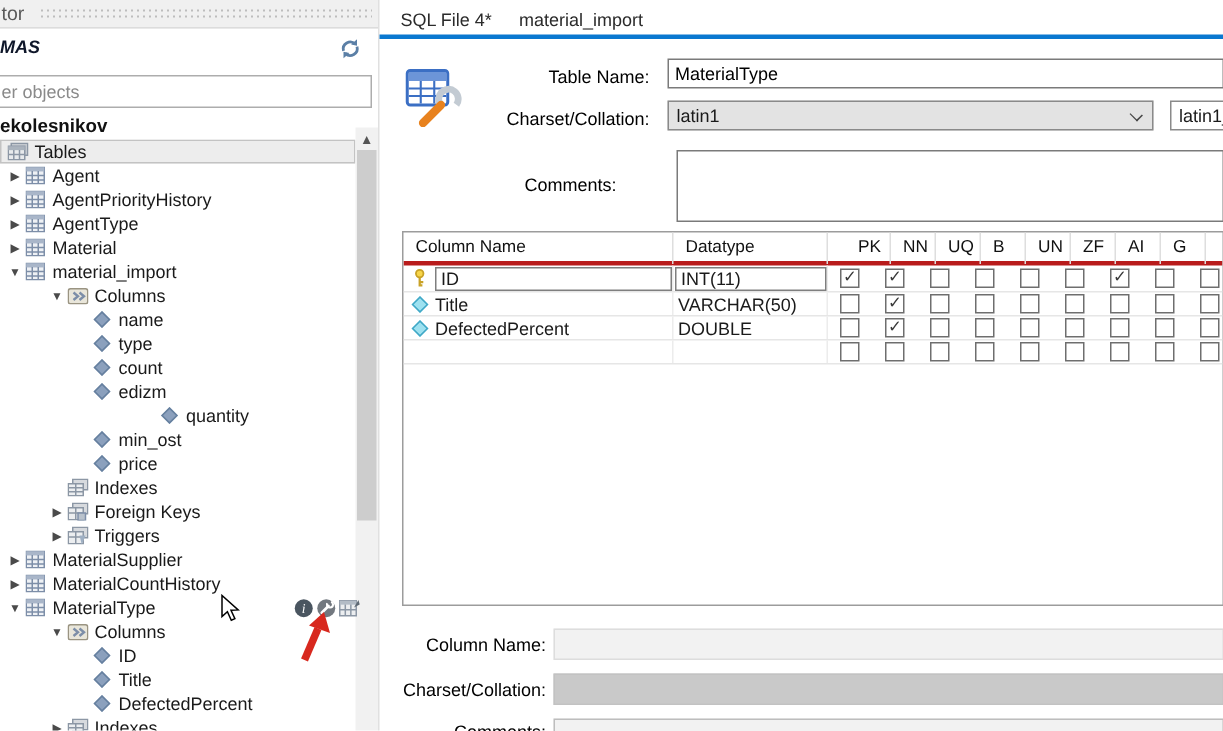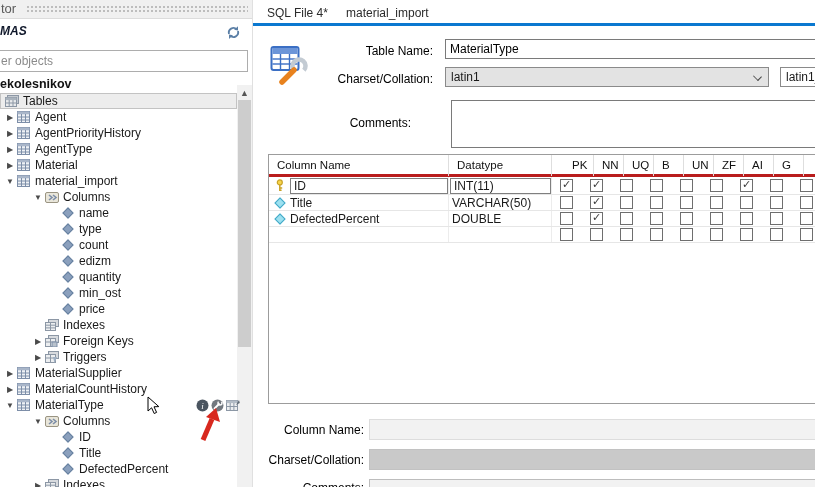--- a/index.html
+++ b/index.html
@@ -220,21 +220,21 @@
         </span>
         <span class="t-label">count</span>
       </div>
       <div class="t-row lvl3" style="top: 160px;">
         <span class="t-arrow" style="width: 0px;"></span>
         <span class="t-icon">
           <span class="diamond-tree"></span>
         </span>
         <span class="t-label">edizm</span>
       </div>
-      <div class="t-row lvl3" style="top: 176px;">
+      <div class="t-row lvl3" style="top: 176px; margin-left: 45px;">
         <span class="t-arrow" style="width: 0px;"></span>
         <span class="t-icon">
           <span class="diamond-tree"></span>
         </span>
         <span class="t-label">quantity</span>
       </div>
       <div class="t-row lvl3" style="top: 192px;">
         <span class="t-arrow" style="width: 0px;"></span>
         <span class="t-icon">
           <span class="diamond-tree"></span>

